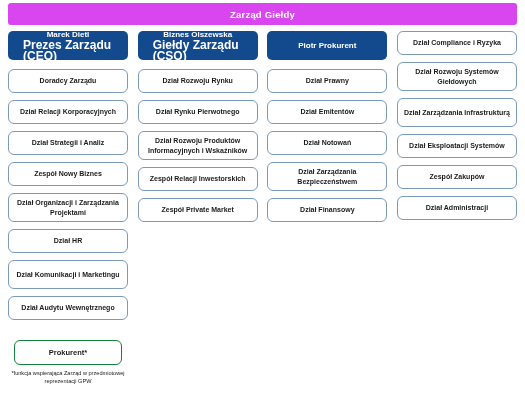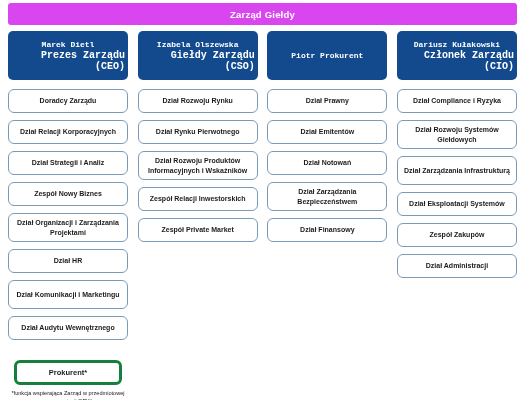--- a/index.html
+++ b/index.html
@@ -54,42 +54,41 @@
   .column {
     width: 120px;
     display: flex;
     flex-direction: column;
   }
 
   
   .exec-box {
     background: #134A8E;
     border-radius: 5px;
-    height: 49px;
+    height: 29px;
     display: flex;
     flex-direction: column;
     align-items: center;
     justify-content: center;
     color: #ffffff;
     margin-bottom: 9px;
-    padding: 0 3px;
+    padding: 0 15px;
     box-sizing: border-box;
-    font-family: Liberation Mono, monospace;
   }
   .exec-name {
     font-size: 8px;
     font-weight: bold;
     line-height: 11px;
     text-align: center;
   }
   .exec-role {
-    font-size: 10px;
+    font-size: 12px;
     font-weight: bold;
     line-height: 11px;
-    text-align: right;
+    text-align: left;
   }
 
   
   .dept-box {
     border: 1px solid #7B9AB8;
     border-radius: 6px;
     background: #ffffff;
     min-height: 24px;
     display: flex;
     align-items: center;
@@ -105,21 +104,21 @@
   }
   .dept-box.two-line {
     min-height: 29px;
   }
 
   
   .spacer-gap {
     height: 13px;
   }
   .prokurent-box {
-    border: 3px solid #15803d;
+    border: 1px solid #15803d;
     border-radius: 6px;
     background: #ffffff;
     height: 25px;
     display: flex;
     align-items: center;
     justify-content: center;
     color: #1b1b1b;
     font-size: 7.5px;
     font-weight: bold;
     margin: 0 6px 4px 6px;
@@ -157,21 +156,21 @@
       <div class="dept-box">Dział HR</div>
       <div class="dept-box two-line">Dział Komunikacji i Marketingu</div>
       <div class="dept-box">Dział Audytu Wewnętrznego</div>
       <div class="spacer-gap"></div>
       <div class="prokurent-box">Prokurent*</div>
       <div class="footnote">*funkcja wspierająca Zarząd w przedmiotowej reprezentacji GPW</div>
     </div>
 
     <div class="column">
       <div class="exec-box">
-        <span class="exec-name">Izabela Olszewska</span>
+        <span class="exec-name">Biznes Olszewska</span>
         <span class="exec-role">Giełdy Zarządu (CSO)</span>
       </div>
       <div class="dept-box">Dział Rozwoju Rynku</div>
       <div class="dept-box">Dział Rynku Pierwotnego</div>
       <div class="dept-box two-line">Dział Rozwoju Produktów Informacyjnych i Wskaźników</div>
       <div class="dept-box">Zespół Relacji Inwestorskich</div>
       <div class="dept-box">Zespół Private Market</div>
     </div>
 
     <div class="column">
@@ -179,24 +178,20 @@
         <span class="exec-name">Piotr Prokurent</span>
       </div>
       <div class="dept-box">Dział Prawny</div>
       <div class="dept-box">Dział Emitentów</div>
       <div class="dept-box">Dział Notowań</div>
       <div class="dept-box two-line">Dział Zarządzania Bezpieczeństwem</div>
       <div class="dept-box">Dział Finansowy</div>
     </div>
 
     <div class="column">
-      <div class="exec-box">
-        <span class="exec-name">Dariusz Kułakowski</span>
-        <span class="exec-role">Członek Zarządu (CIO)</span>
-      </div>
       <div class="dept-box">Dział Compliance i Ryzyka</div>
       <div class="dept-box two-line">Dział Rozwoju Systemów Giełdowych</div>
       <div class="dept-box two-line">Dział Zarządzania Infrastrukturą</div>
       <div class="dept-box">Dział Eksploatacji Systemów</div>
       <div class="dept-box">Zespół Zakupów</div>
       <div class="dept-box">Dział Administracji</div>
     </div>
 
   </div>
 </div>

